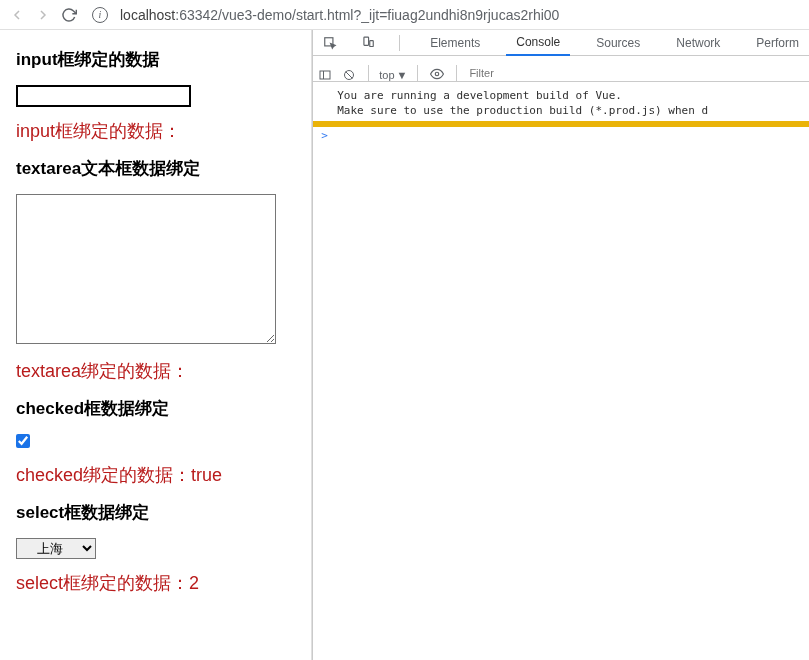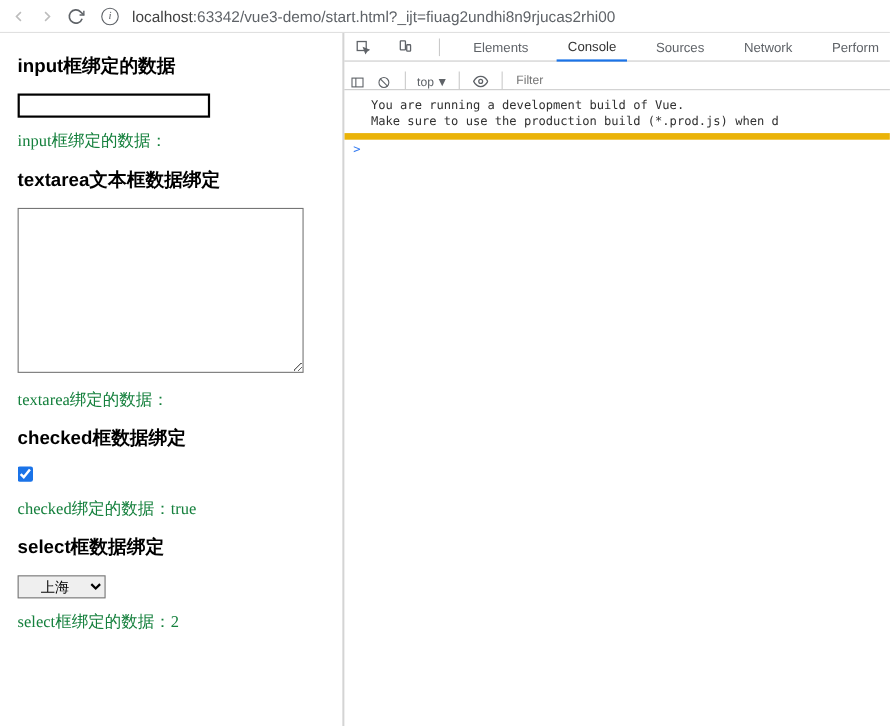--- a/index.html
+++ b/index.html
@@ -62,24 +62,23 @@
       border-right: 1px solid #e0e0e0;
     }
     .page-content h3 {
       font-size: 17px;
       font-weight: bold;
       margin: 14px 0 14px 0;
       color: #000;
     }
     .page-content h3:first-child { margin-top: 6px; }
     .page-content p {
-      font-size: 15px;
+      font-size: 18px;
       margin: 12px 0;
-      color: #15803d;
-      font-family: Liberation Serif, serif;
+      color: #b91c1c;
     }
     .text-input {
       width: 175px;
       height: 22px;
       border: 2px solid #000;
       padding: 2px 4px;
       font-size: 13px;
     }
     .textarea-input {
       width: 260px;

